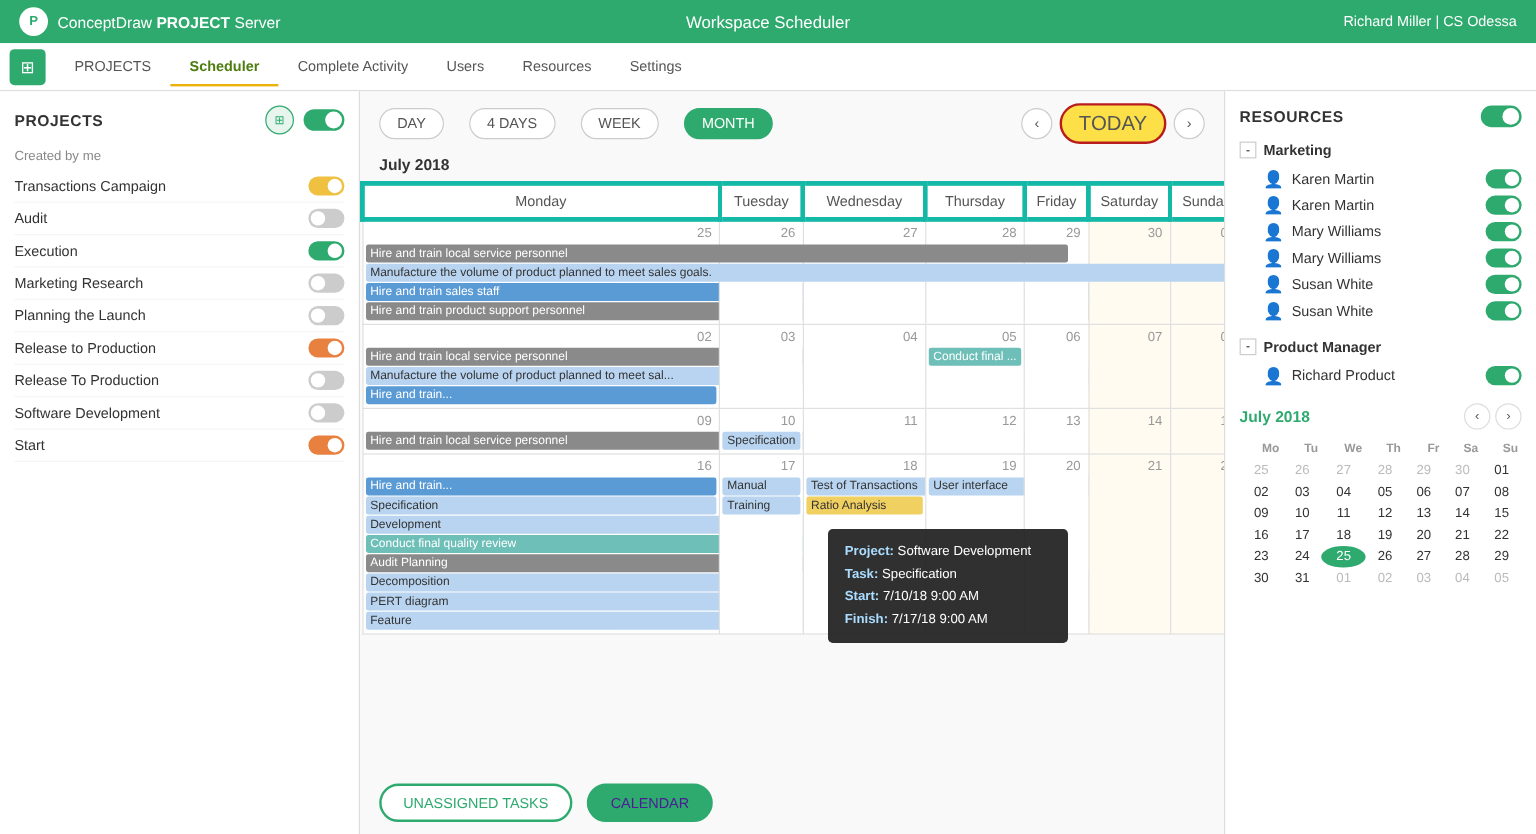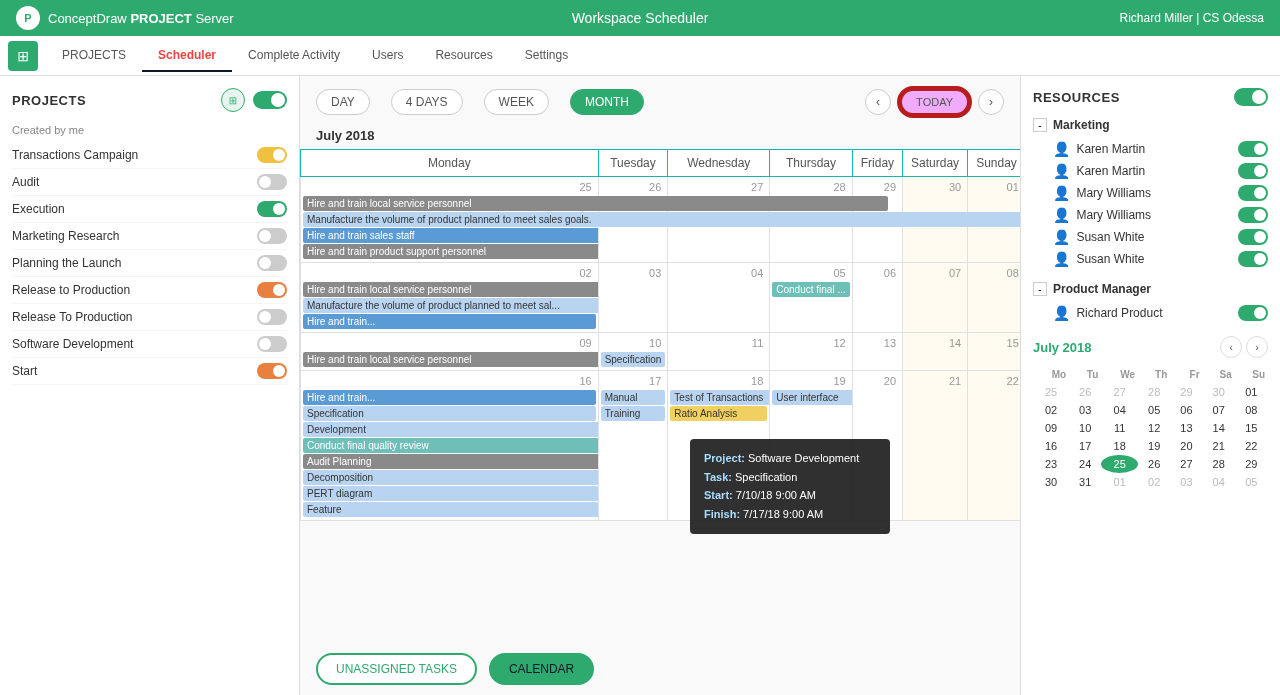--- a/index.html
+++ b/index.html
@@ -28,21 +28,21 @@
       height: 40px;
       display: flex;
       align-items: center;
       padding: 0 8px;
       border-bottom: 1px solid #ddd;
     }
     .nav-icon { width: 30px; height: 30px; background: #2eaa6f; border-radius: 4px; display: flex; align-items: center; justify-content: center; margin-right: 8px; }
     .nav-icon span { color: white; font-size: 14px; }
     .nav-tabs { display: flex; gap: 0; }
     .nav-tab { padding: 8px 16px; font-size: 12px; color: #555; cursor: pointer; border-bottom: 2px solid transparent; }
-    .nav-tab.active { color: #ef4444; border-bottom: 2px solid #0f172a; font-weight: bold; }
+    .nav-tab.active { color: #4d7c0f; border-bottom: 2px solid #eab308; font-weight: bold; }
 
     
     .main-layout { display: flex; height: calc(695px - 76px); }
 
     
     .sidebar { width: 300px; background: white; border-right: 1px solid #ddd; padding: 12px; overflow-y: auto; flex-shrink: 0; }
     .sidebar-header { display: flex; justify-content: space-between; align-items: center; margin-bottom: 12px; }
     .sidebar-title { font-size: 13px; font-weight: bold; color: #333; letter-spacing: 0.5px; }
     .sidebar-controls { display: flex; gap: 8px; align-items: center; }
     .grid-icon { width: 24px; height: 24px; background: #e8f5ee; border-radius: 50%; display: flex; align-items: center; justify-content: center; color: #2eaa6f; font-size: 10px; border: 1px solid #2eaa6f; cursor: pointer; }
@@ -63,28 +63,28 @@
     .toggle-sm.orange::after { right: 2px; }
 
     
     .center-content { flex: 1; display: flex; flex-direction: column; background: #f9f9f9; overflow: hidden; }
     .view-controls { padding: 10px 16px; display: flex; justify-content: space-between; align-items: center; }
     .view-buttons { display: flex; gap: 21px; }
     .view-btn { padding: 5px 14px; border: 1px solid #ccc; background: white; border-radius: 20px; font-size: 12px; cursor: pointer; color: #555; }
     .view-btn.active { background: #2eaa6f; color: white; border-color: #2eaa6f; }
     .nav-arrows { display: flex; gap: 6px; align-items: center; }
     .arrow-btn { width: 26px; height: 26px; border: 1px solid #ccc; border-radius: 50%; background: white; cursor: pointer; display: flex; align-items: center; justify-content: center; font-size: 12px; color: #555; }
-    .today-btn { padding: 5px 14px; border: 5px solid #b91c1c; background: #f0abfc; border-radius: 20px; font-size: 11px; cursor: pointer; color: #555; }
+    .today-btn { padding: 5px 14px; border: 2px solid #b91c1c; background: #fde047; border-radius: 20px; font-size: 17px; cursor: pointer; color: #555; }
 
     .month-label { padding: 0 16px 6px; font-size: 13px; font-weight: bold; color: #333; }
 
     
     .calendar-wrap { flex: 1; overflow-y: auto; position: relative; }
     .calendar-table { width: 100%; border-collapse: collapse; }
-    .cal-header th { background: white; border: 1px solid #14b8a6; padding: 6px 8px; text-align: center; font-size: 12px; font-weight: normal; color: #555; position: sticky; top: 0; z-index: 2; }
+    .cal-header th { background: white; border: 4px solid #14b8a6; padding: 6px 8px; text-align: center; font-size: 12px; font-weight: normal; color: #555; position: sticky; top: 0; z-index: 2; }
     .cal-body td { border: 1px solid #e0e0e0; padding: 2px; vertical-align: top; min-height: 60px; background: white; }
     .cal-body td.weekend { background: #fffbf0; }
     .date-num { text-align: right; font-size: 11px; color: #999; padding: 2px 4px; }
     .cal-task { font-size: 10px; padding: 2px 4px; margin: 1px 0; border-radius: 2px; white-space: nowrap; overflow: hidden; text-overflow: ellipsis; }
     .task-blue { background: #5b9bd5; color: white; }
     .task-gray { background: #8a8a8a; color: white; }
     .task-light { background: #b8d4f0; color: #333; }
     .task-teal { background: #6dbfb8; color: white; }
     .task-yellow { background: #f0d060; color: #333; }
 
@@ -101,21 +101,21 @@
       top: 290px;
       left: 390px;
       min-width: 200px;
     }
     .tooltip-title { font-weight: bold; color: #aaddff; margin-top: 32px; }
 
     
     .bottom-bar { padding: 10px 16px; display: flex; gap: 12px; }
     .bottom-btn { padding: 7px 18px; border-radius: 20px; font-size: 12px; cursor: pointer; border: 2px solid #2eaa6f; }
     .bottom-btn.outline { background: white; color: #2eaa6f; }
-    .bottom-btn.filled { background: #2eaa6f; color: #0f172a; }
+    .bottom-btn.filled { background: #2eaa6f; color: #4c1d95; }
 
     
     .right-panel { width: 260px; background: white; border-left: 1px solid #ddd; padding: 12px; overflow-y: auto; flex-shrink: 0; }
     .resources-header { display: flex; justify-content: space-between; align-items: center; margin-bottom: 12px; }
     .resources-title { font-size: 13px; font-weight: bold; color: #333; letter-spacing: 0.5px; }
     .resource-group { margin-bottom: 12px; }
     .resource-group-header { display: flex; align-items: center; gap: 6px; margin-bottom: 6px; }
     .resource-group-title { font-size: 12px; font-weight: bold; color: #333; }
     .expand-icon { width: 14px; height: 14px; border: 1px solid #ccc; display: flex; align-items: center; justify-content: center; font-size: 10px; cursor: pointer; }
     .resource-item { display: flex; align-items: center; justify-content: space-between; padding: 3px 0 3px 20px; }

